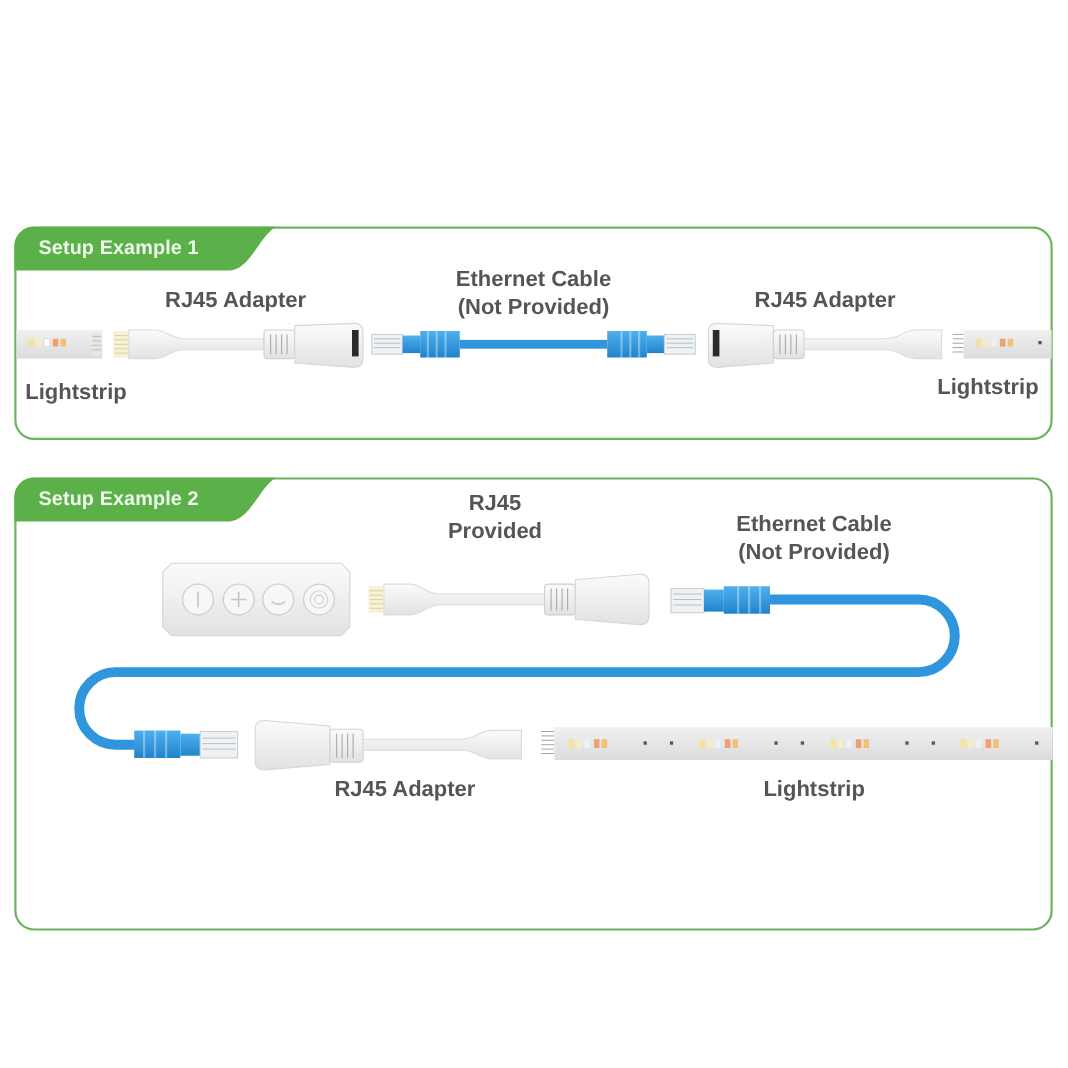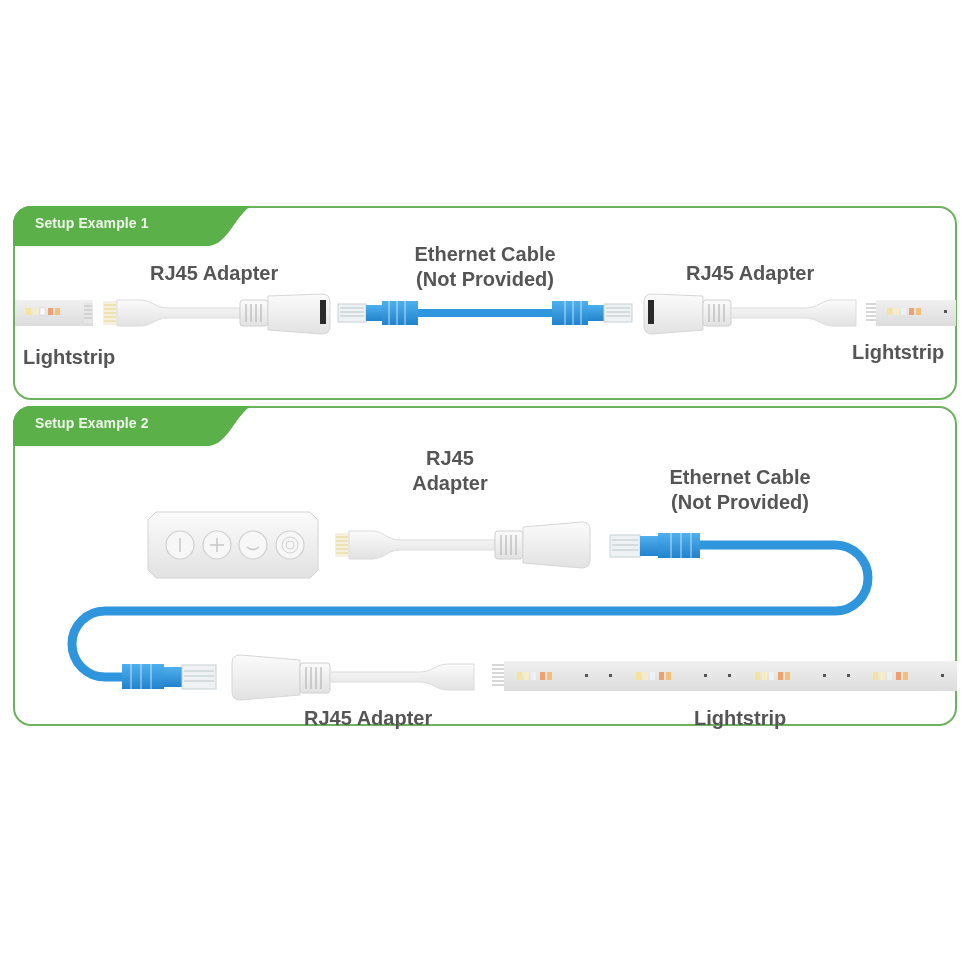--- a/index.html
+++ b/index.html
@@ -1,22 +1,22 @@
 <!DOCTYPE html>
 <html><head>
 <meta charset="utf-8">
 <style>
   html, body { margin:0; padding:0; background:#ffffff; }
   body { width:971px; height:971px; position:relative; overflow:hidden; font-family:"Liberation Sans", "DejaVu Sans", sans-serif; }
   .panel { position:absolute; left:13px; width:944px; border:2px solid #6db35f; border-radius:18px; background:#fff; box-sizing:border-box; }
   #panel1 { top:206px; height:194px; }
-  #panel2 { top:406px; height:320px; }
+  #panel2 { top:434px; height:412px; }
   .tab { position:absolute; left:-2px; top:-2px; height:42px; width:238px; }
   .tab svg { position:absolute; left:0; top:0; }
-  .tab-label { position:absolute; left:22px; top:9px; color:#eef8ea; font-weight:bold; font-size:14px; letter-spacing:0.1px; }
+  .tab-label { position:absolute; left:22px; top:9px; color:#eef8ea; font-weight:bold; font-size:18px; letter-spacing:0.1px; }
   .label { position:absolute; color:#555; font-weight:bold; font-size:20px; text-align:center; line-height:25px; white-space:nowrap; }
   svg.art { position:absolute; left:0; top:0; }
 </style>
 </head>
 <body>
 
 <div class="panel" id="panel1">
   <div class="tab">
     <svg width="240" height="42">
       <path d="M18 0 H238 C222 10 215 38 196 40 H0 V18 A18 18 0 0 1 18 0 Z" fill="#5cb04a"></path>
@@ -271,20 +271,20 @@
 <div class="label" style="left:23px; top:345px;">Lightstrip</div>
 <div class="label" style="left:385px; top:242px; width:200px;">
   <div>Ethernet Cable</div>
   <div>(Not Provided)</div>
 </div>
 <div class="label" style="left:686px; top:261px;">RJ45 Adapter</div>
 <div class="label" style="left:852px; top:340px;">Lightstrip</div>
 
 <div class="label" style="left:390px; top:446px; width:120px;">
   <div>RJ45</div>
-  <div>Adapter</div>
+  <div>Provided</div>
 </div>
 <div class="label" style="left:640px; top:465px; width:200px;">
   <div>Ethernet Cable</div>
   <div>(Not Provided)</div>
 </div>
 <div class="label" style="left:304px; top:706px;">RJ45 Adapter</div>
 <div class="label" style="left:694px; top:706px;">Lightstrip</div>
 
 </body></html>

